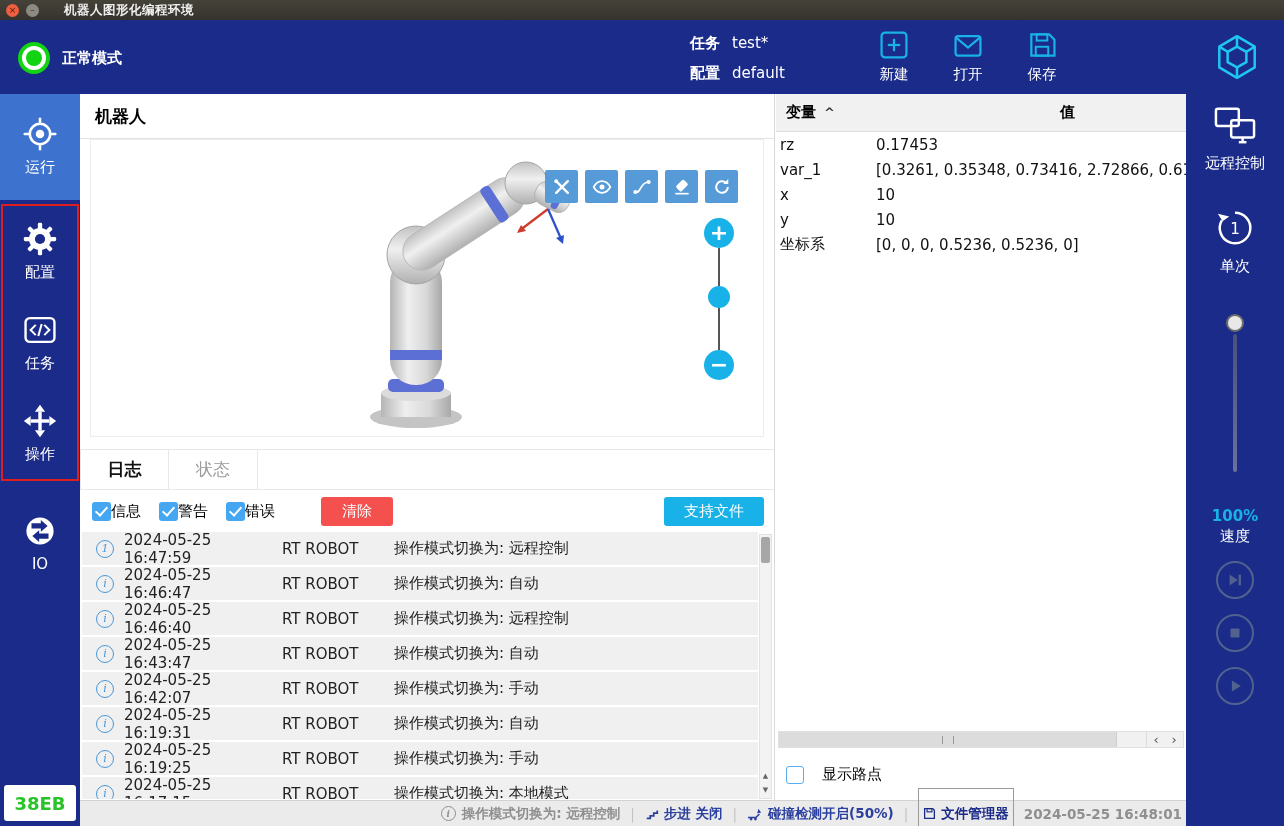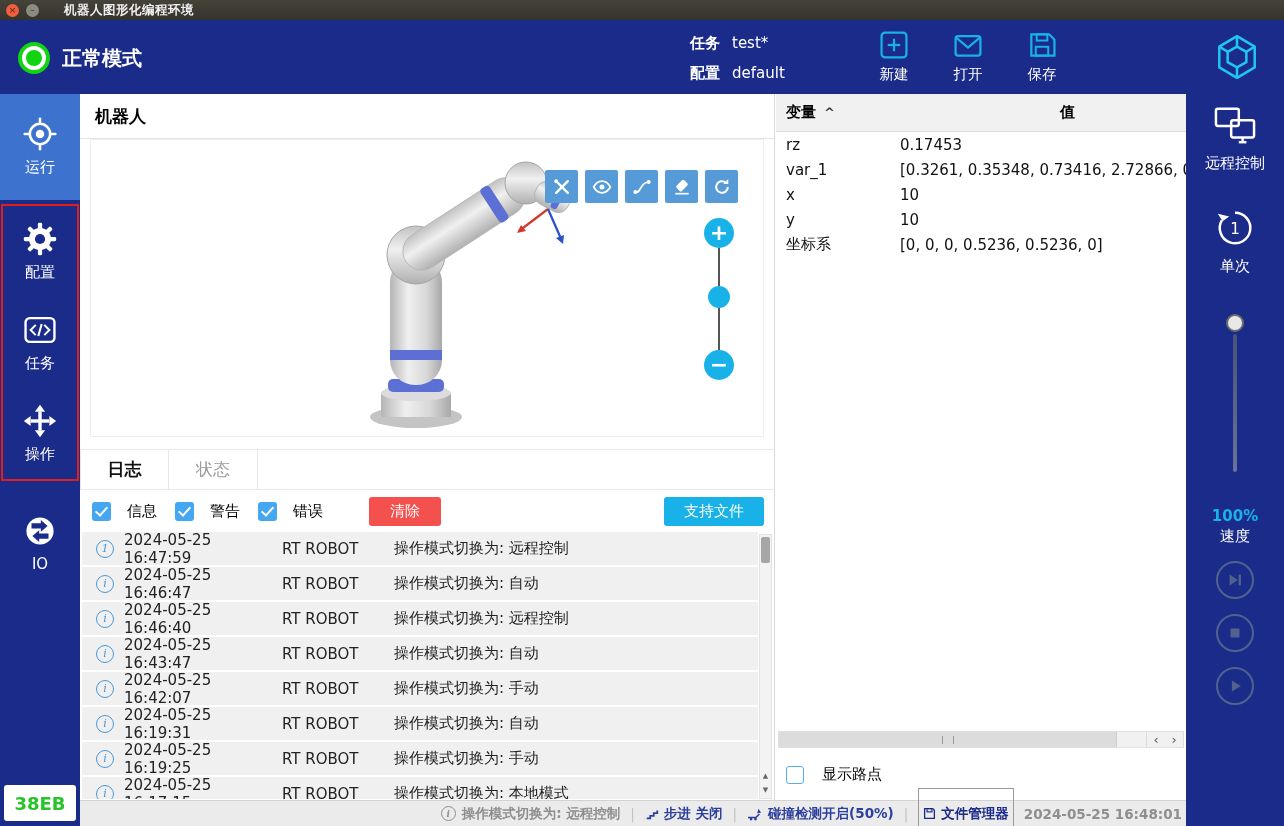--- a/index.html
+++ b/index.html
@@ -14,21 +14,21 @@
   .tb-close{background:#ef5e3f;color:#56190b}
   .tb-min{background:#8d8a81;color:#35332d}
   .tb-title{color:#efefef;font-weight:bold;font-size:12.5px;margin-left:18px;letter-spacing:.5px}
 
   
   .header{position:absolute;top:20px;left:0;width:1284px;height:74px;background:#1b2b8a}
   .mode{position:absolute;left:18px;top:22px;display:flex;align-items:center;gap:12px}
   .mode-dot{width:32px;height:32px;border-radius:50%;border:4px solid #12d412;background:#fff;
     display:flex;align-items:center;justify-content:center}
   .mode-dot i{width:16px;height:16px;border-radius:50%;background:#12d412;display:block}
-  .mode-label{color:#fff;font-weight:bold;font-size:20px}
+  .mode-label{color:#fff;font-weight:bold;font-size:15px}
   .meta{position:absolute;left:690px;top:10px;color:#fff;font-size:15px;line-height:26px}
   .meta .row{display:flex;gap:12px;margin-bottom:4px}
   .meta b{font-weight:bold}
   .file-actions{position:absolute;left:878px;top:9px;display:flex;gap:42px}
   .fa-btn{display:flex;flex-direction:column;align-items:center;gap:4px;cursor:pointer}
   .fa-btn span{color:#fff;font-size:14.5px}
   .logo{position:absolute;right:22px;top:12px}
 
   
   .lsidebar{position:absolute;top:94px;left:0;width:80px;height:732px;background:#1b2b8a}
@@ -61,21 +61,21 @@
   .robot-svg{position:absolute;left:195px;top:5px}
 
   
   .tabs{margin-top:12px;height:41px;display:flex;border-top:1px solid #e8e8e8;border-bottom:1px solid #e8e8e8}
   .tab{width:89px;display:flex;align-items:center;justify-content:center;font-size:17px;
     border-right:1px solid #e8e8e8;cursor:pointer}
   .tab:first-child{border-left:1px solid #e8e8e8}
   .tab.active{font-weight:bold;color:#111}
   .tab.inactive{color:#9c9c9c}
   .filters{height:42px;display:flex;align-items:center;padding:0 10px 0 12px;gap:18px}
-  .chk{display:flex;align-items:center;gap:16px;font-size:15px;cursor:pointer}
+  .chk{display:flex;align-items:center;gap:0;font-size:15px;cursor:pointer}
   .cbox{width:19px;height:19px;border-radius:3px;background:#45a6f2;position:relative}
   .cbox::after{content:"";position:absolute;left:6px;top:2px;width:5px;height:10px;
     border:solid #fff;border-width:0 2.5px 2.5px 0;transform:rotate(42deg)}
   .btn-clear{margin-left:28px;width:72px;height:29px;background:#f4504e;color:#fff;border:none;
     border-radius:3px;font-size:15px;cursor:pointer;font-family:inherit}
   .btn-support{margin-left:auto;width:100px;height:29px;background:#18b2e8;color:#fff;border:none;
     border-radius:3px;font-size:15px;cursor:pointer;font-family:inherit}
   .loglist{position:relative;height:267px;overflow:hidden;padding:0 16px 0 2px}
   .log-row{height:33px;margin-bottom:2px;background:#f0f0f0;display:flex;align-items:center;
     font-size:15px;color:#222}
@@ -91,21 +91,21 @@
     justify-content:center;font-size:7px;color:#666;cursor:pointer}
 
   
   .vars{position:absolute;left:776px;top:94px;width:410px;height:706px;background:#fff}
   .vars-head{height:38px;background:#f1f1f1;border-bottom:1px solid #ddd;position:relative;
     display:flex;align-items:center;font-size:15px;font-weight:bold}
   .vh-name{margin-left:10px;display:flex;align-items:center;gap:8px;cursor:pointer}
   .vh-caret{font-size:13px;color:#333;line-height:1}
   .vh-value{position:absolute;left:284px}
   .var-row{height:25px;display:flex;align-items:center;font-size:15px;color:#111}
-  .vr-name{width:124px;padding-left:10px;flex:0 0 auto}
+  .vr-name{width:100px;padding-left:4px;flex:0 0 auto}
   .vr-val{flex:1;white-space:nowrap;overflow:hidden}
   .hscroll{position:absolute;left:2px;right:2px;bottom:52px;height:17px;background:#f1f1f1;
     border:1px solid #e0e0e0;display:flex}
   .hthumb{height:100%;width:338px;background:#dcdcdc;border-right:1px solid #cfcfcf;position:relative;cursor:pointer}
   .hthumb::after{content:"";position:absolute;left:50%;top:4px;width:10px;height:8px;
     border-left:1px solid #9a9a9a;border-right:1px solid #9a9a9a;transform:translateX(-50%)}
   .hnav{margin-left:auto;display:flex;align-items:center;border-left:1px solid #dcdcdc}
   .hnav span{width:18px;text-align:center;font-size:13px;color:#555;cursor:pointer;line-height:15px}
   .waypoints{position:absolute;left:10px;bottom:16px;display:flex;align-items:center;gap:18px;
     font-size:15px;cursor:pointer}

